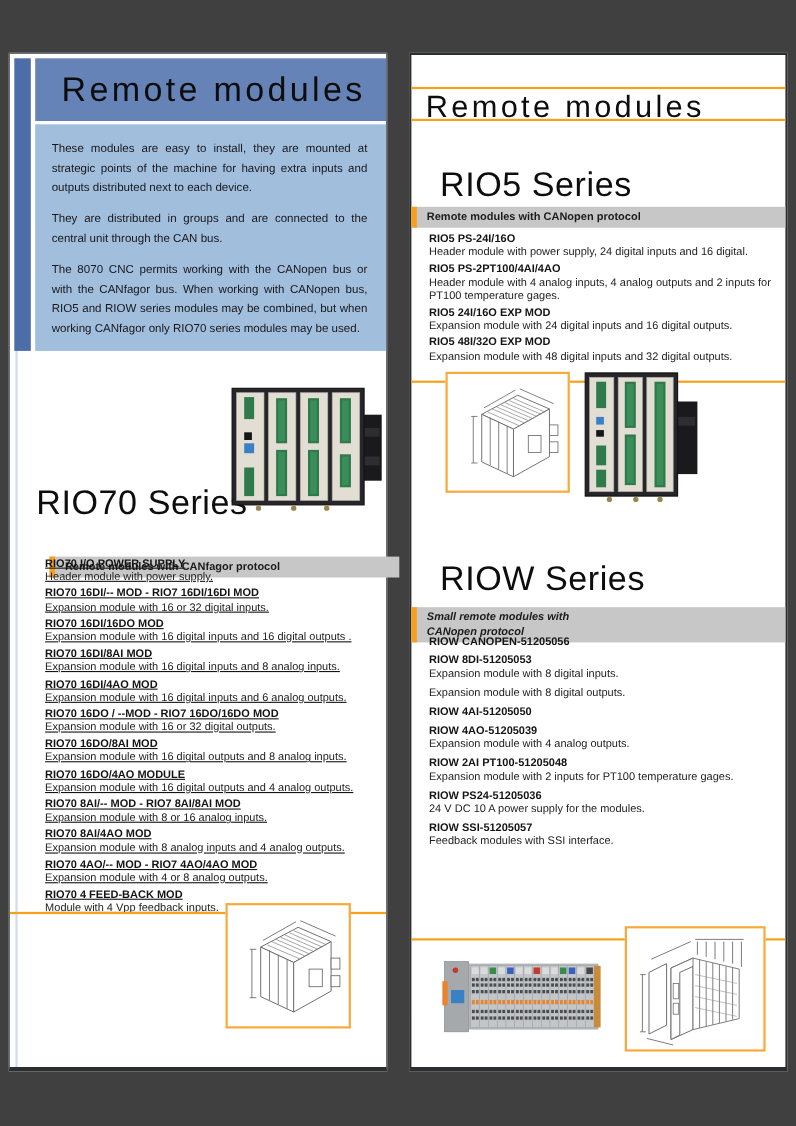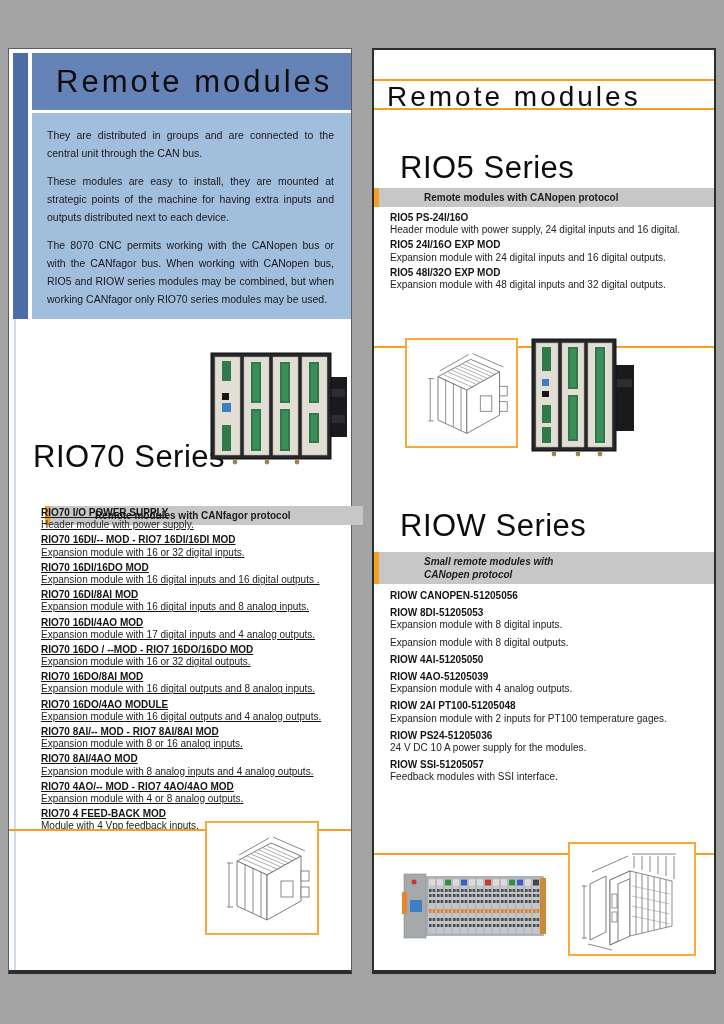--- a/index.html
+++ b/index.html
@@ -1,36 +1,36 @@
 <!DOCTYPE html>
 <html><head>
 <meta charset="utf-8">
 <style>
   * { margin:0; padding:0; box-sizing:border-box; }
   body { background:#ffffff; font-family:"Liberation Sans", sans-serif; color:#141414; }
-  .page { position:relative; width:724px; height:1024px; background:#a3a3a3; overflow:hidden; }
+  .page { position:relative; width:724px; height:1024px; background:#404040; overflow:hidden; }
 
   .panel { position:absolute; top:48px; width:344px; height:926px; background:#ffffff; }
   .left-panel  { left:8px;  border:1px solid #5a5e63; border-bottom:4px solid #2b2d2f; }
   .right-panel { left:372px; border:2px solid #2b2d2f; border-bottom:4px solid #2b2d2f; }
 
   
   .edge-line   { position:absolute; left:5px; top:4px; bottom:0; width:2px; background:#cfdcef; }
   .blue-stripe { position:absolute; left:4px; top:4px; width:15px; height:266px; background:#4c6da7; }
   .left-header { position:absolute; left:23px; right:0; top:4px; height:57px; background:#6583b7; }
   .left-header h1 { font-size:31px; font-weight:400; letter-spacing:3px; color:#0d0d0d;
                     line-height:57px; padding-left:24px; white-space:nowrap; }
   .intro-box { position:absolute; left:23px; right:0; top:64px; height:206px; background:#a2bedd;
                padding:13px 17px 0 15px; }
   .intro-box p { font-size:10.5px; line-height:1.72; color:#17181c; text-align:justify; margin-bottom:10px; }
 
   .series-title { position:absolute; font-size:31px; font-weight:400; letter-spacing:0.5px; color:#0d0d0d; white-space:nowrap; }
   .rio70-title { left:24px; top:390px; }
 
-  .protocol-bar { position:absolute; background:#c7c7c8; display:flex; align-items:stretch;gap:36px; }
+  .protocol-bar { position:absolute; background:#c7c7c8; display:flex; align-items:stretch; }
   .protocol-bar .accent { width:5px; background:#f5a11d; flex:0 0 auto; }
   .protocol-bar .bar-label { font-size:10px; font-weight:700; color:#1c1c1c; padding:0 0 0 9px;
                              display:flex; flex-direction:column; justify-content:center; line-height:1.3; }
   .rio70-bar { left:36px; top:431px; width:318px; height:19px;margin-top:26px; }
 
   .product-list { position:absolute; }
   .rio70-list { left:32px; top:458px; width:300px;text-decoration:underline; }
   .product { margin-bottom:3px; }
   .p-name { font-size:10px; font-weight:700; line-height:1.22; color:#141414; }
   .p-desc { font-size:10px; font-weight:400; line-height:1.22; color:#222; }
@@ -51,42 +51,42 @@
                  letter-spacing:3px; color:#0d0d0d; white-space:nowrap; }
   .rio5-title { left:26px; top:100px; }
   .rio5-bar  { left:0; right:0; top:138px; height:19px; }
   .rio5-list { left:16px; top:162px; width:312px; }
   .rio5-rule { left:0; right:0; top:296px; }
   .rio5-drawing { left:31px; top:288px; width:113px; height:110px; }
   .rio5-photo { left:156px; top:285px; }
 
   .riow-title { left:26px; top:458px; }
   .riow-bar { left:0; right:0; top:502px; height:32px;font-style:italic; }
-  .riow-list { left:16px; top:540px; width:312px; }
+  .riow-list { left:16px; top:528px; width:312px; }
   .riow-list .product { margin-bottom:5px; }
   .riow-rule { left:0; right:0; top:803px; }
   .riow-photo { left:28px; top:816px; }
   .riow-drawing { left:194px; top:792px; width:128px; height:114px; }
 </style>
 </head>
 <body>
 
 <div class="page">
 
   <section class="panel left-panel">
     <div class="edge-line"></div>
     <div class="blue-stripe"></div>
 
     <header class="left-header">
       <h1>Remote modules</h1>
     </header>
 
     <div class="intro-box">
+      <p>These modules are easy to install, they are mounted at strategic points of the machine for having extra inputs and outputs distributed next to each device.</p>
       <p>They are distributed in groups and are connected to the central unit through the CAN bus.</p>
-      <p>These modules are easy to install, they are mounted at strategic points of the machine for having extra inputs and outputs distributed next to each device.</p>
       <p>The 8070 CNC permits working with the CANopen bus or with the CANfagor bus. When working with CANopen bus, RIO5 and RIOW series modules may be combined, but when working CANfagor only RIO70 series modules may be used.</p>
     </div>
 
     <svg class="photo rio70-photo" width="142" height="118" viewBox="0 0 142 118">
       <rect x="119" y="28" width="19" height="60" fill="#1a1a1d"></rect>
       <rect x="121" y="40" width="15" height="8" fill="#2e2e32"></rect>
       <rect x="121" y="66" width="15" height="8" fill="#2e2e32"></rect>
       <rect x="2" y="4" width="120" height="106" fill="#26262a" stroke="#111" stroke-width="1"></rect>
       <g>
         <rect x="6" y="8" width="25" height="98" fill="#e2ded4" stroke="#b0aca2" stroke-width="0.6"></rect>
@@ -140,21 +140,21 @@
       <div class="product">
         <div class="p-name">RIO70 16DI/16DO MOD</div>
         <div class="p-desc">Expansion module with 16 digital inputs and 16 digital outputs .</div>
       </div>
       <div class="product">
         <div class="p-name">RIO70 16DI/8AI MOD</div>
         <div class="p-desc">Expansion module with 16 digital inputs and 8 analog inputs.</div>
       </div>
       <div class="product">
         <div class="p-name">RIO70 16DI/4AO MOD</div>
-        <div class="p-desc">Expansion module with 17 digital inputs and 4 analog outputs.</div>
+        <div class="p-desc">Expansion module with 16 digital inputs and 6 analog outputs.</div>
       </div>
       <div class="product">
         <div class="p-name">RIO70 16DO / --MOD - RIO7 16DO/16DO MOD</div>
         <div class="p-desc">Expansion module with 16 or 32 digital outputs.</div>
       </div>
       <div class="product">
         <div class="p-name">RIO70 16DO/8AI MOD</div>
         <div class="p-desc">Expansion module with 16 digital outputs and 8 analog inputs.</div>
       </div>
       <div class="product">
@@ -226,20 +226,24 @@
 
     <div class="protocol-bar rio5-bar">
       <span class="accent"></span>
       <span class="bar-label">Remote modules with CANopen protocol</span>
     </div>
 
     <div class="product-list rio5-list">
       <div class="product">
         <div class="p-name">RIO5 PS-24I/16O</div>
         <div class="p-desc">Header module with power supply, 24 digital inputs and 16 digital.</div>
+      </div>
+      <div class="product">
+        <div class="p-name">RIO5 PS-2PT100/4AI/4AO</div>
+        <div class="p-desc">Header module with 4 analog inputs, 4 analog outputs and 2 inputs for PT100 temperature gages.</div>
       </div>
       <div class="product">
         <div class="p-name">RIO5 24I/16O EXP MOD</div>
         <div class="p-desc">Expansion module with 24 digital inputs and 16 digital outputs.</div>
       </div>
       <div class="product">
         <div class="p-name">RIO5 48I/32O EXP MOD</div>
         <div class="p-desc">Expansion module with 48 digital inputs and 32 digital outputs.</div>
       </div>
     </div>

